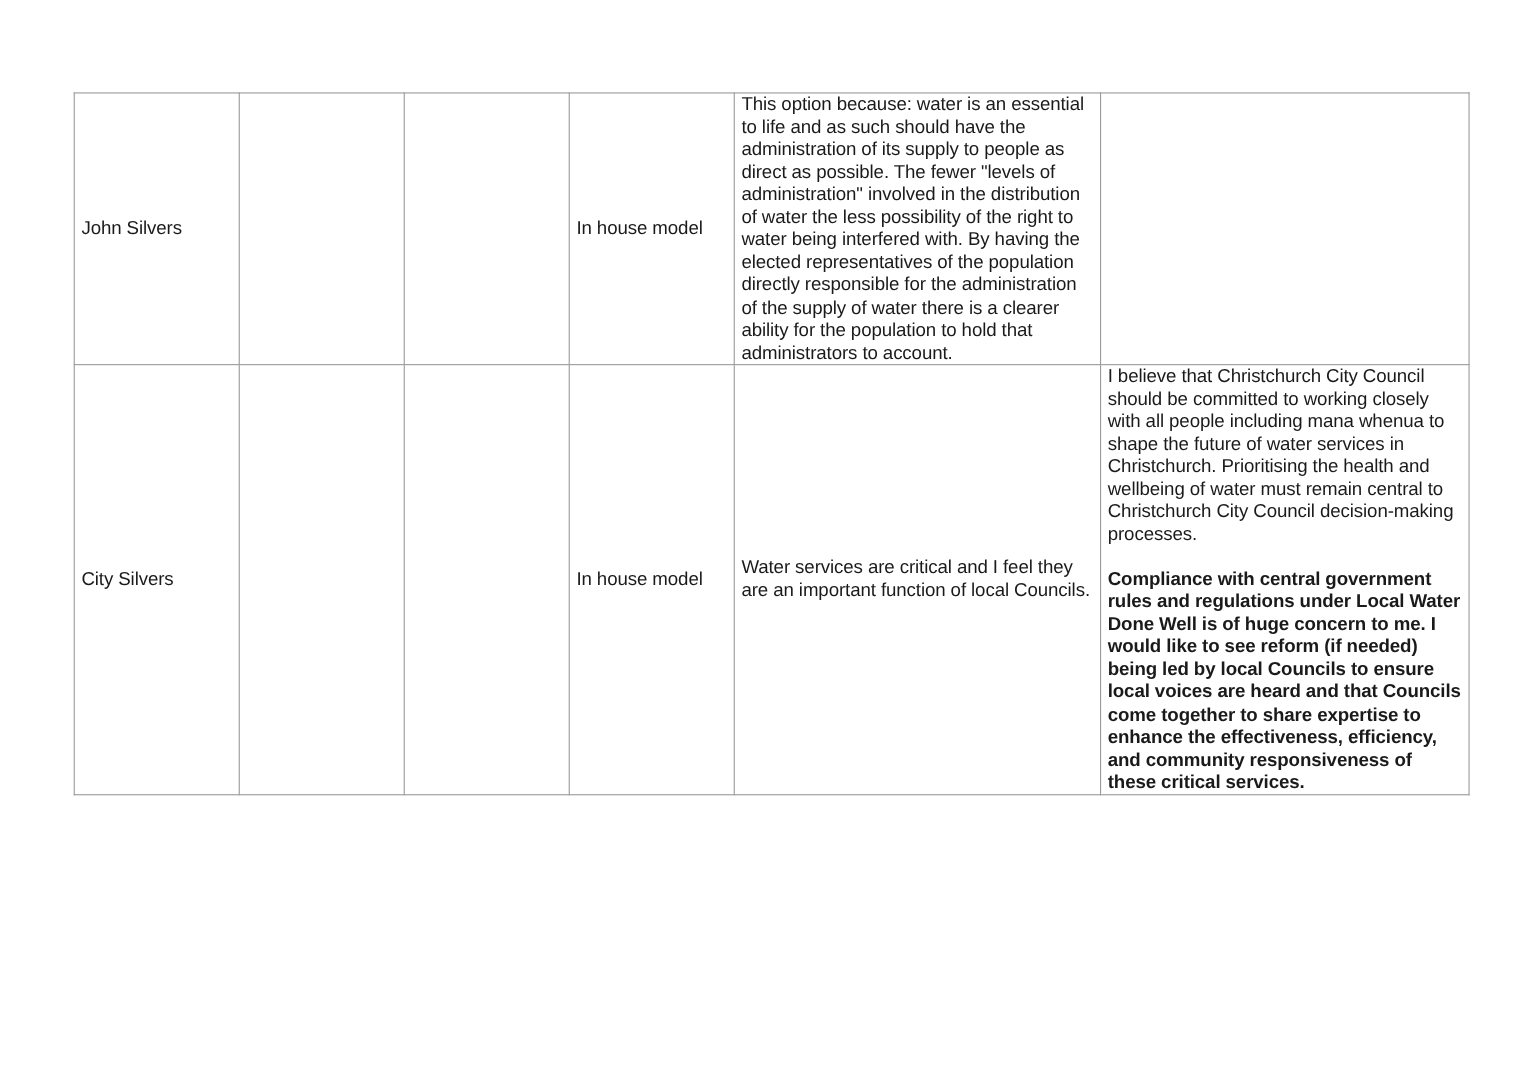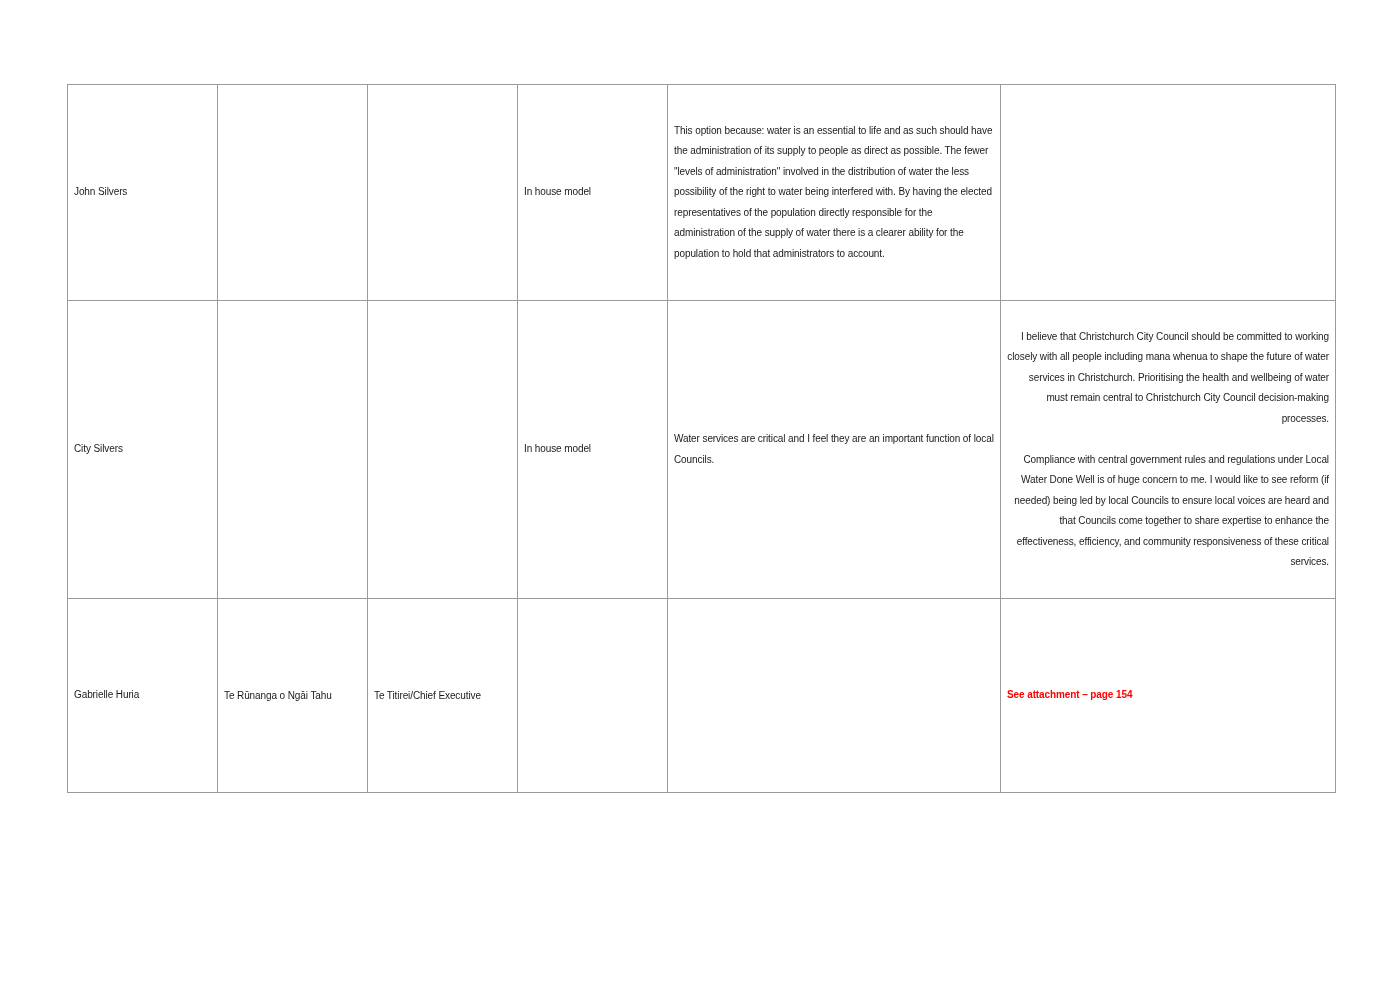--- a/index.html
+++ b/index.html
@@ -23,38 +23,38 @@
     }
     table.submissions {
       border-collapse: collapse;
       table-layout: fixed;
       width: 1268px;
     }
     table.submissions td {
       border: 1.5px solid #9a9a9a;
       vertical-align: middle;
       padding: 0 6px;
-      font-size: 10px;
+      font-size: 17px;
       line-height: 20.5px;
       letter-spacing: -0.1px;
       word-wrap: break-word;
     }
     col.c1 { width: 150px; }
     col.c2 { width: 150px; }
     col.c3 { width: 150px; }
     col.c4 { width: 150px; }
     col.c5 { width: 333px; }
     col.c6 { width: 335px; }
 
     tr.row1 { height: 216px; }
     tr.row2 { height: 298px; }
     tr.row3 { height: 194px; }
 
-    .para { display: block; text-align: right; }
-    .para + .para { margin-top: 20.5px; }
+    .para { display: block; }
+    .para + .para { margin-top: 20.5px; font-weight: bold; }
 
     .attachment-link {
       color: #ff0000;
       font-weight: bold;
       text-decoration: none;
       cursor: pointer;
     }
     .multiline { display: block; line-height: 18px; }
   </style>
 </head>
@@ -105,35 +105,15 @@
         </td>
         <td>
           <span>Water services are critical and I feel they are an important function of local Councils.</span>
         </td>
         <td>
           <span class="para">I believe that Christchurch City Council should be committed to working closely with all people including mana whenua to shape the future of water services in Christchurch. Prioritising the health and wellbeing of water must remain central to Christchurch City Council decision-making processes.</span>
           <span class="para">Compliance with central government rules and regulations under Local Water Done Well is of huge concern to me. I would like to see reform (if needed) being led by local Councils to ensure local voices are heard and that Councils come together to share expertise to enhance the effectiveness, efficiency, and community responsiveness of these critical services.</span>
         </td>
       </tr>
 
-      <tr class="row3">
-        <td>
-          <span>Gabrielle Huria</span>
-        </td>
-        <td>
-          <span class="multiline">Te Rūnanga o Ngāi Tahu</span>
-        </td>
-        <td>
-          <span class="multiline">Te Titirei/Chief Executive</span>
-        </td>
-        <td>
-          <span></span>
-        </td>
-        <td>
-          <span></span>
-        </td>
-        <td>
-          <a class="attachment-link">See attachment – page 154</a>
-        </td>
-      </tr>
     </tbody>
   </table>
 </div>
 
 </body></html>

